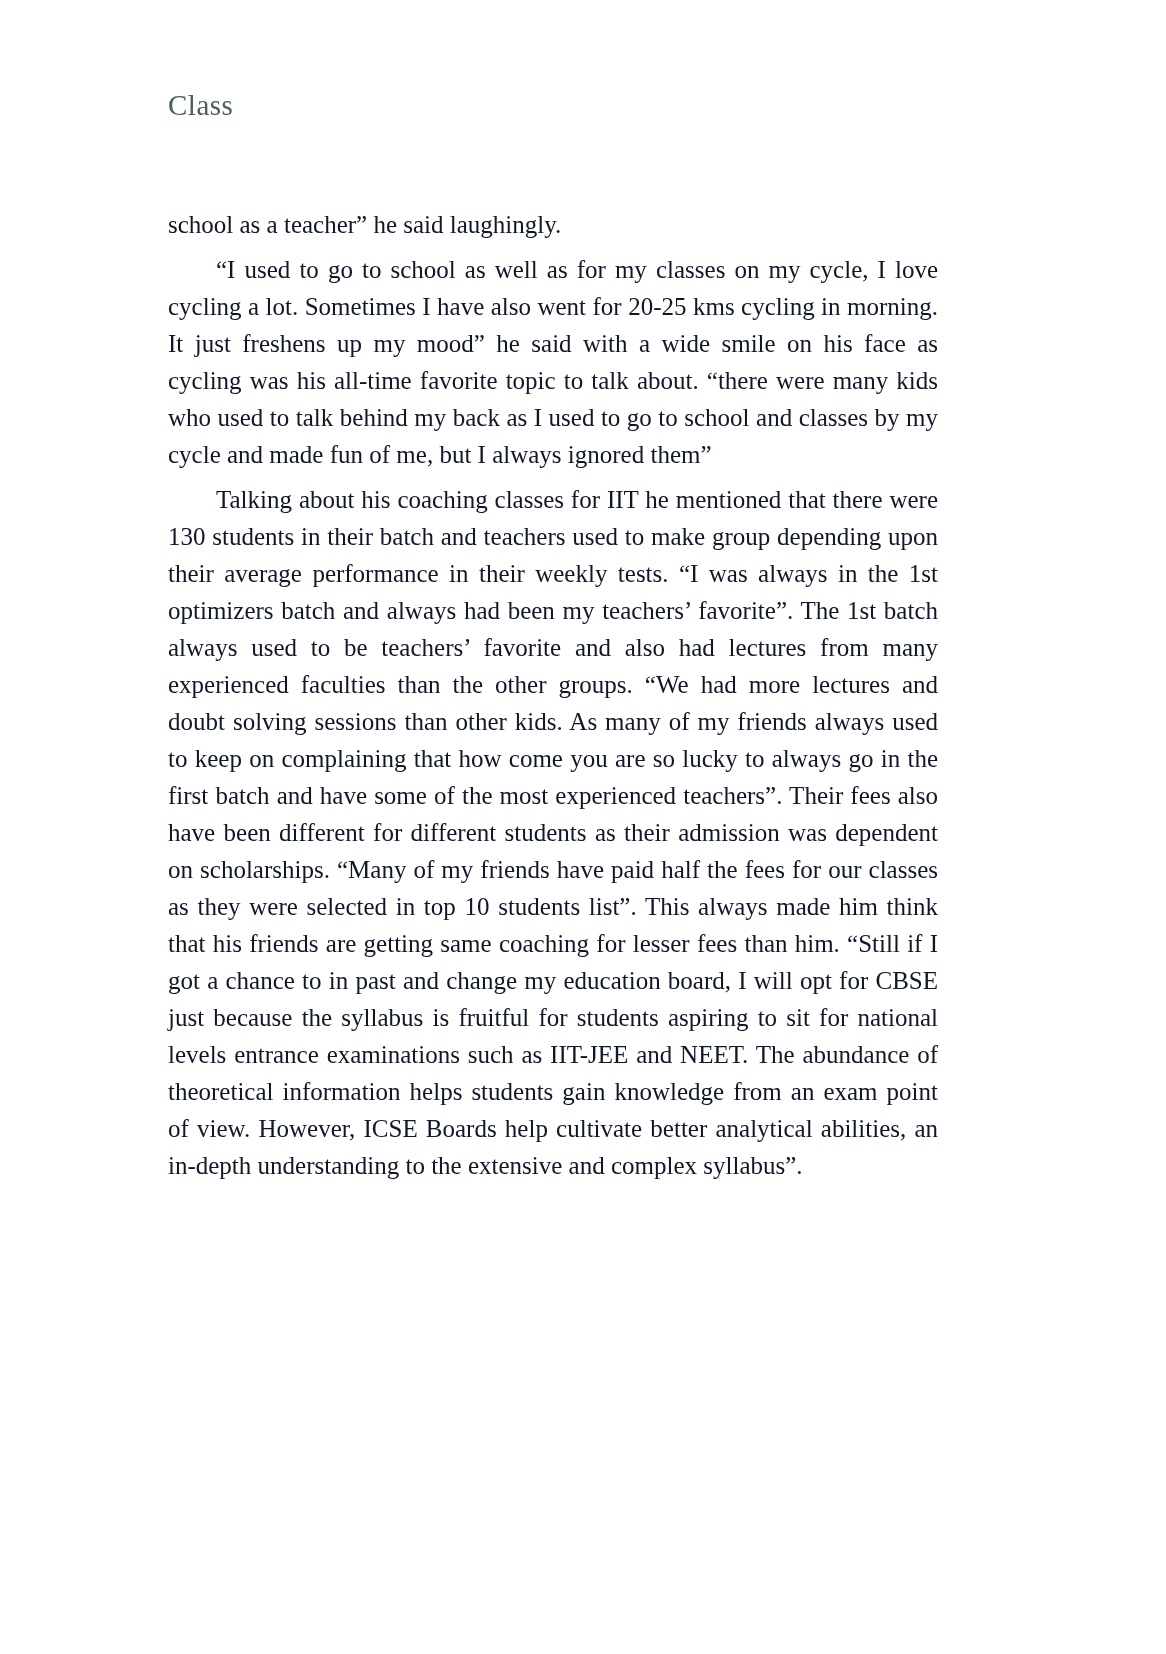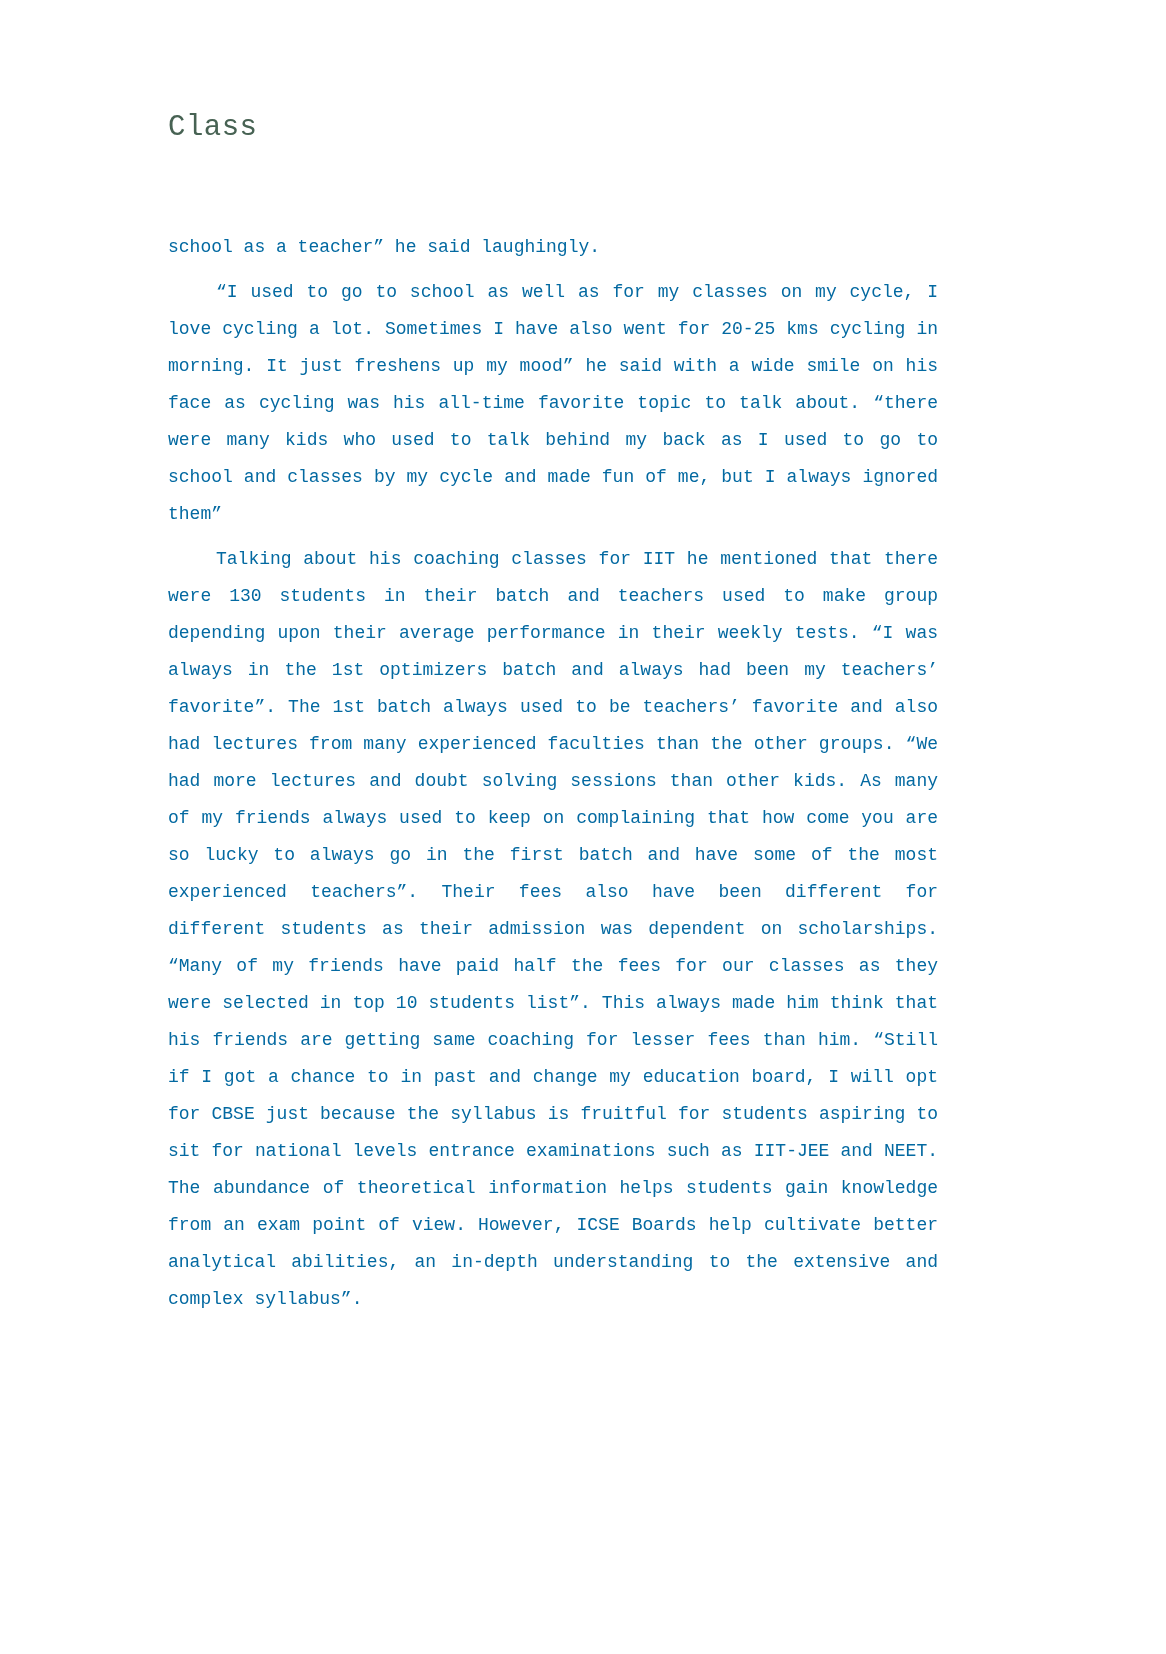--- a/index.html
+++ b/index.html
@@ -5,42 +5,41 @@
   html, body {
     margin: 0;
     padding: 0;
     background: #ffffff;
   }
   .page {
     position: relative;
     width: 1166px;
     height: 1416px;
     background: #ffffff;
-    font-family: Liberation Mono, monospace;
+    font-family: Liberation Serif, serif;
     overflow: hidden;
     box-sizing: border-box;
-    margin-top: 23px;
   }
   .running-header {
     position: absolute;
     top: 88px;
     left: 168px;
     font-size: 29px;
     line-height: 34px;
     color: #476253;
     letter-spacing: 0.5px;
   }
   .body-text {
     position: absolute;
     top: 206px;
     left: 168px;
     width: 770px;
-    font-size: 18px;
+    font-size: 25px;
     line-height: 37px;
-    color: #0369a1;
+    color: #0f172a;
     text-align: justify;
   }
   .para {
     margin: 0 0 8px 0;
     text-indent: 0;
   }
   .para.indent {
     text-indent: 48px;
   }
   .para.indent-lg {

